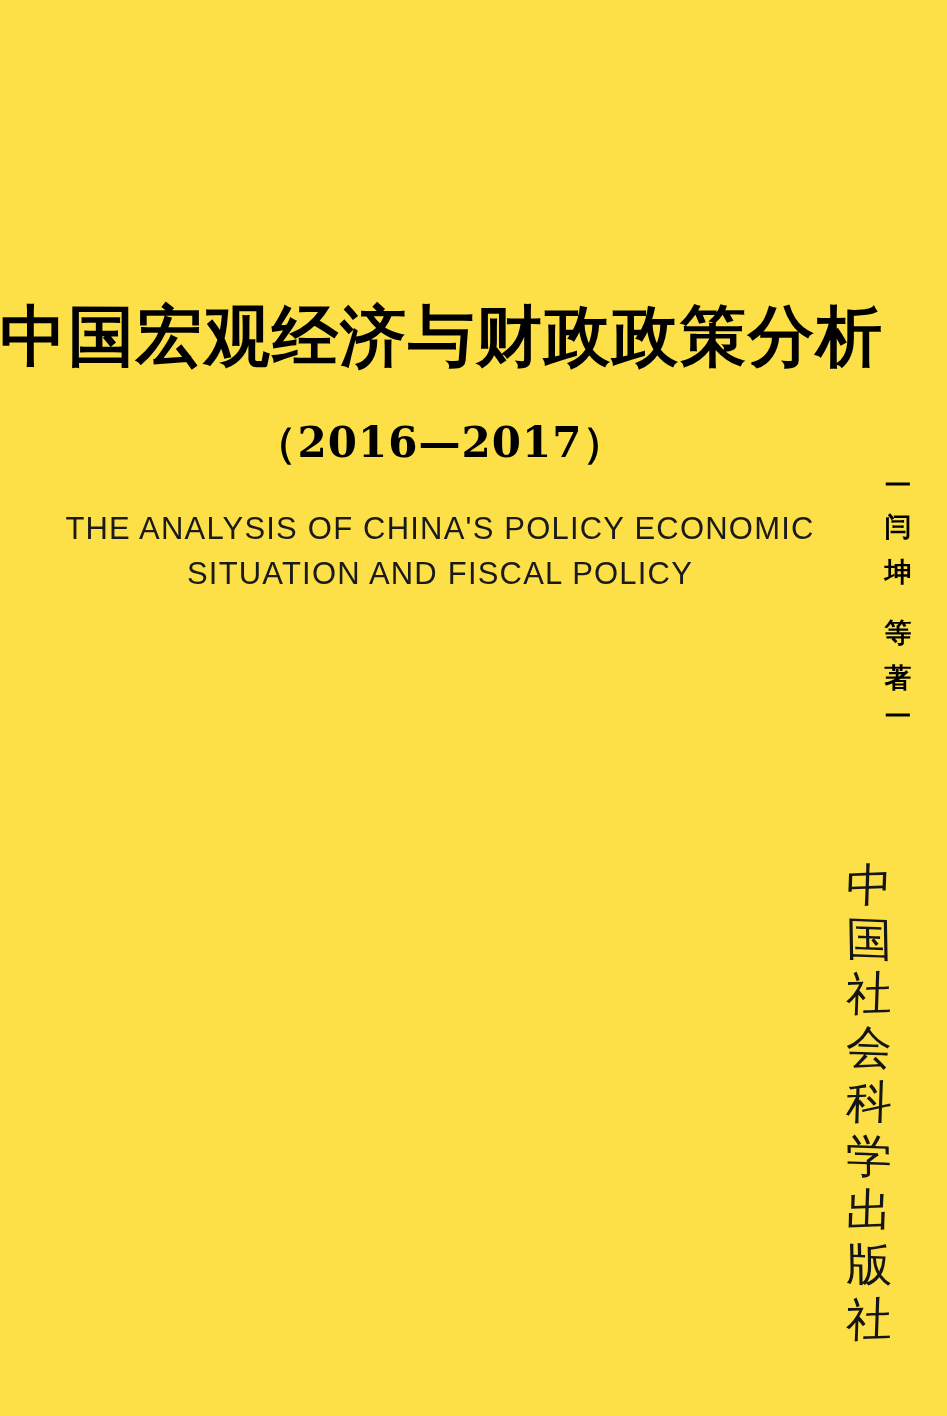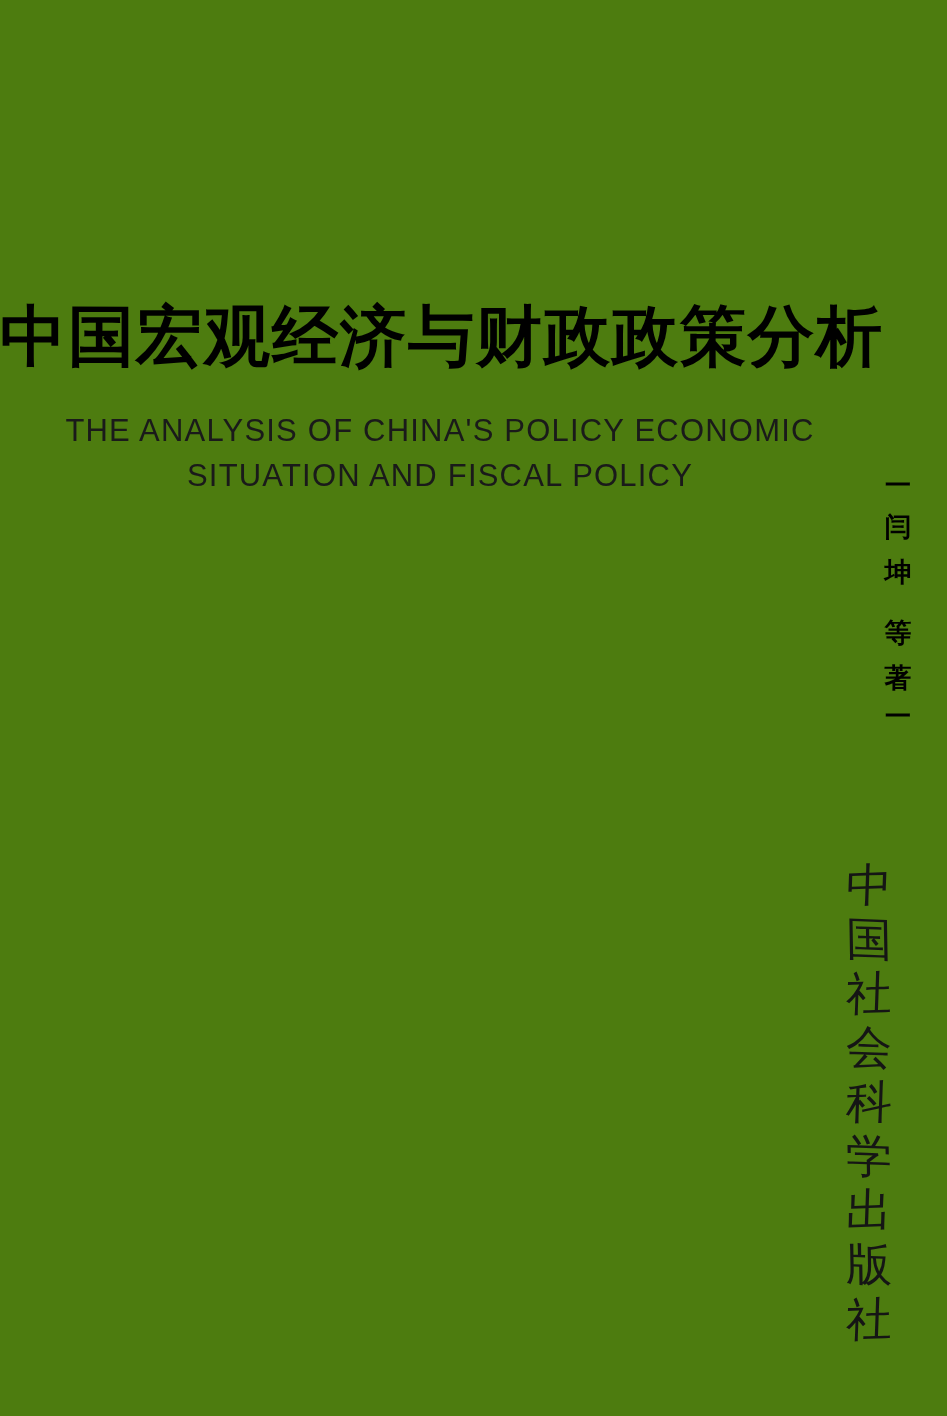--- a/index.html
+++ b/index.html
@@ -9,21 +9,21 @@
   }
   body {
     font-family: "Liberation Sans", sans-serif;
     color: #111111;
   }
   .page {
     position: relative;
     width: 947px;
     height: 1416px;
     margin: 0 auto;
-    background: #4d7c0f;
+    background: #fde047;
     overflow: hidden;
   }
 
   
   .title-block {
     position: absolute;
     left: 0;
     top: 300px;
     width: 880px;
     text-align: center;
@@ -112,20 +112,21 @@
   }
 </style>
 </head>
 <body>
 
 <div class="page">
 
   <div class="title-block">
     <h1 class="main-title">中国宏观经济与财政政策分析</h1>
 
+    <div class="subtitle-year">（2016—2017）</div>
 
     <div class="english-title">
       <span>THE ANALYSIS OF CHINA'S POLICY ECONOMIC</span>
       <span class="line2">SITUATION AND FISCAL POLICY</span>
     </div>
   </div>
 
   <div class="author-strip">
     <span class="mark">一</span>
     <span class="ch">闫</span>

